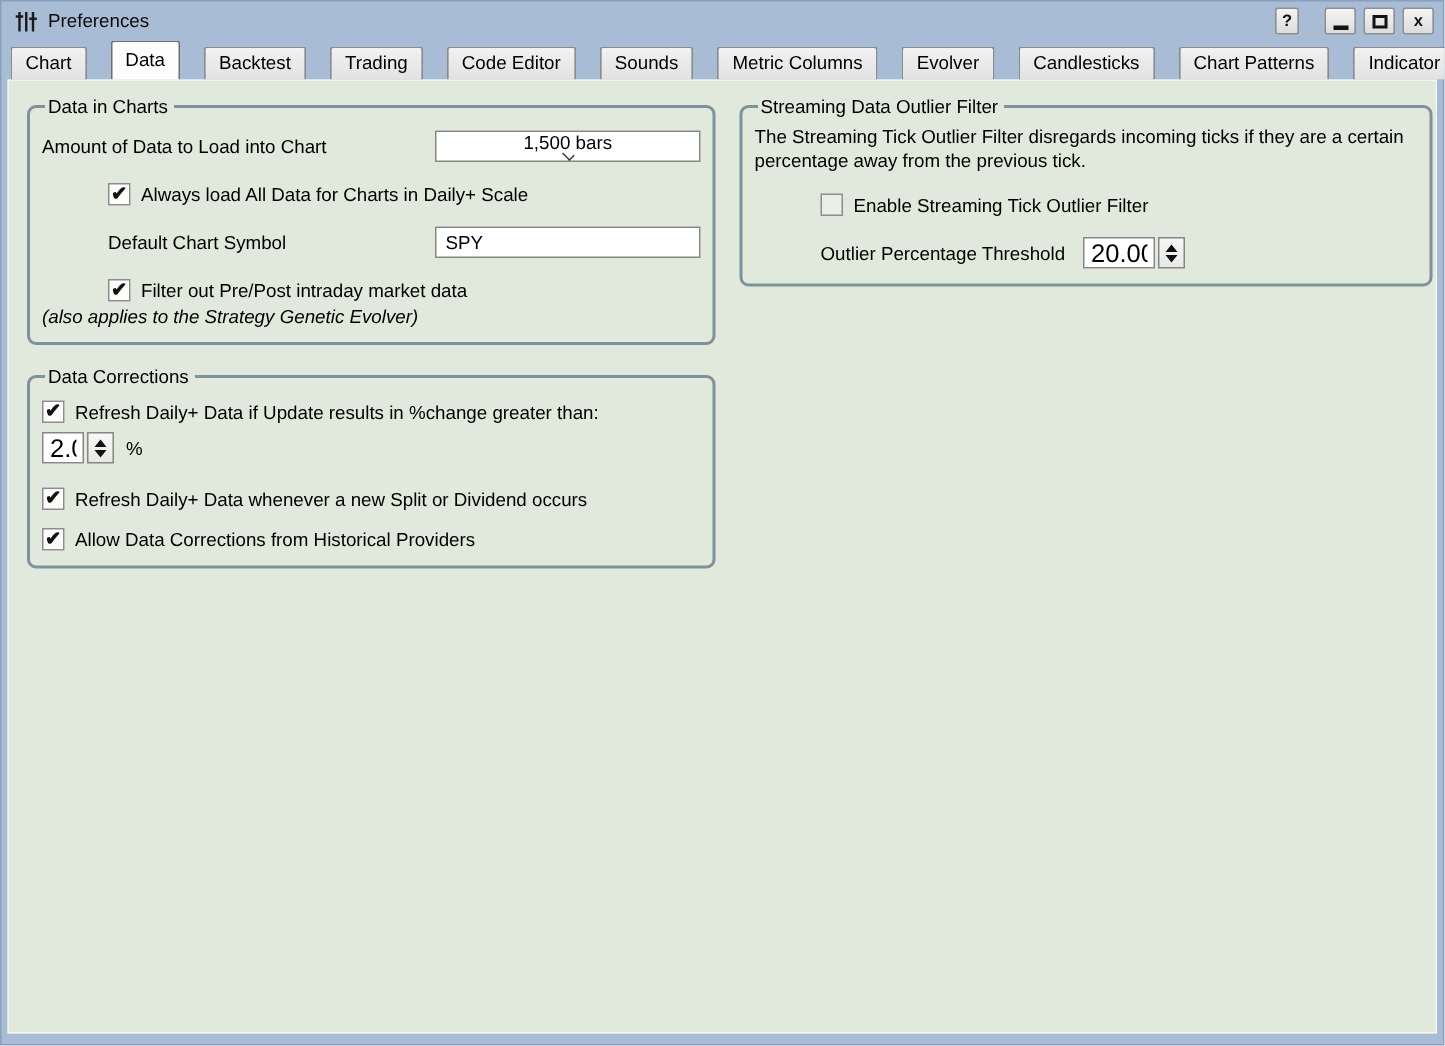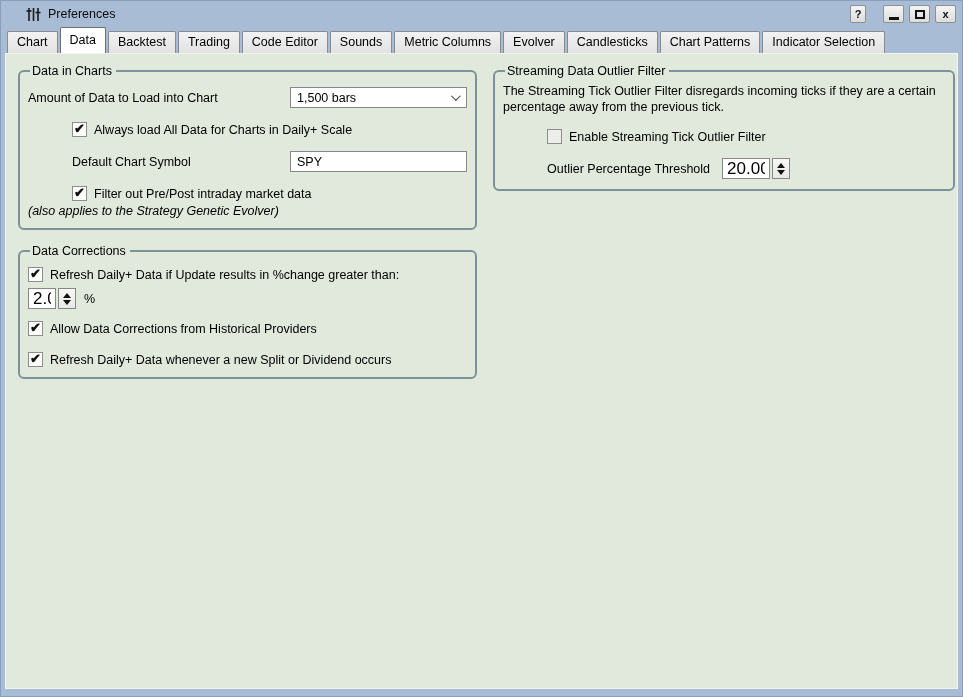--- a/index.html
+++ b/index.html
@@ -12,21 +12,21 @@
   .window {
     width: 963px; height: 697px;
     background: #a9bcd5;
     border: 1px solid #88a0bd;
     position: relative;
   }
   
   .titlebar {
     height: 26px;
     display: flex; align-items: center;
-    padding: 0 6px 0 25px;
+    padding: 0 6px 0 9px;
   }
   .titlebar-icon { width: 15px; height: 15px; margin-right: 7px; flex: 0 0 auto; }
   .titlebar-title { font-size: 12.5px; color: #0a0a0a; }
   .titlebar-spacer { flex: 1; }
   .winbtn {
     height: 18px;
     background: linear-gradient(#f4f4f4, #dcdcdc);
     border: 1px solid #8f8f8f;
     border-radius: 2px;
     display: inline-flex; align-items: center; justify-content: center;
@@ -44,21 +44,21 @@
     padding-left: 6px;
     position: relative; z-index: 3;
   }
   .tab {
     height: 22px; line-height: 21px;
     padding: 0 9px;
     background: linear-gradient(#f2f2f2, #e2e2e2);
     border: 1px solid #8b8b8b;
     border-bottom: none;
     border-radius: 2px 2px 0 0;
-    margin-right: 2px;
+    margin-right: 16px;
     white-space: nowrap;
     cursor: default;
   }
   .tab.active {
     height: 26px; line-height: 25px;
     background: #fdfdfd;
     border-color: #6f6f6f;
     position: relative;
   }
   
@@ -115,20 +115,21 @@
     background: #fff;
     border: 1px solid #878787;
     font-family: "Liberation Sans", sans-serif;
     font-size: 12.5px;
     padding: 0 6px;
     color: #000;
   }
   .combo {
     display: flex; align-items: center; justify-content: space-between;
     cursor: default;
+    flex-direction: column;
   }
   .chevron-down {
     width: 7px; height: 7px;
     border-right: 1.6px solid #3c3c3c;
     border-bottom: 1.6px solid #3c3c3c;
     transform: rotate(45deg) translateY(-2px);
     margin-right: 2px;
   }
   
   .spinwrap { display: inline-flex; align-items: stretch; }
@@ -259,28 +260,28 @@
           <span class="spinwrap">
             <input class="spininput" style="width: 28px;" type="text" value="2.00">
             <span class="spinbtn">
               <span class="arrow-up"></span>
               <span class="arrow-down"></span>
             </span>
           </span>
           <span class="label" style="margin-left:8px">%</span>
         </div>
 
+        <div class="cbrow mt16">
+          <span class="checkbox checked"></span>
+          <span class="label">Refresh Daily+ Data whenever a new Split or Dividend occurs</span>
+        </div>
+
         <div class="cbrow mt12">
           <span class="checkbox checked"></span>
           <span class="label">Allow Data Corrections from Historical Providers</span>
-        </div>
-
-        <div class="cbrow mt16">
-          <span class="checkbox checked"></span>
-          <span class="label">Refresh Daily+ Data whenever a new Split or Dividend occurs</span>
         </div>
       </fieldset>
 
     </div>
 
     <div class="col-right">
 
       <fieldset>
         <legend>Streaming Data Outlier Filter</legend>
 

